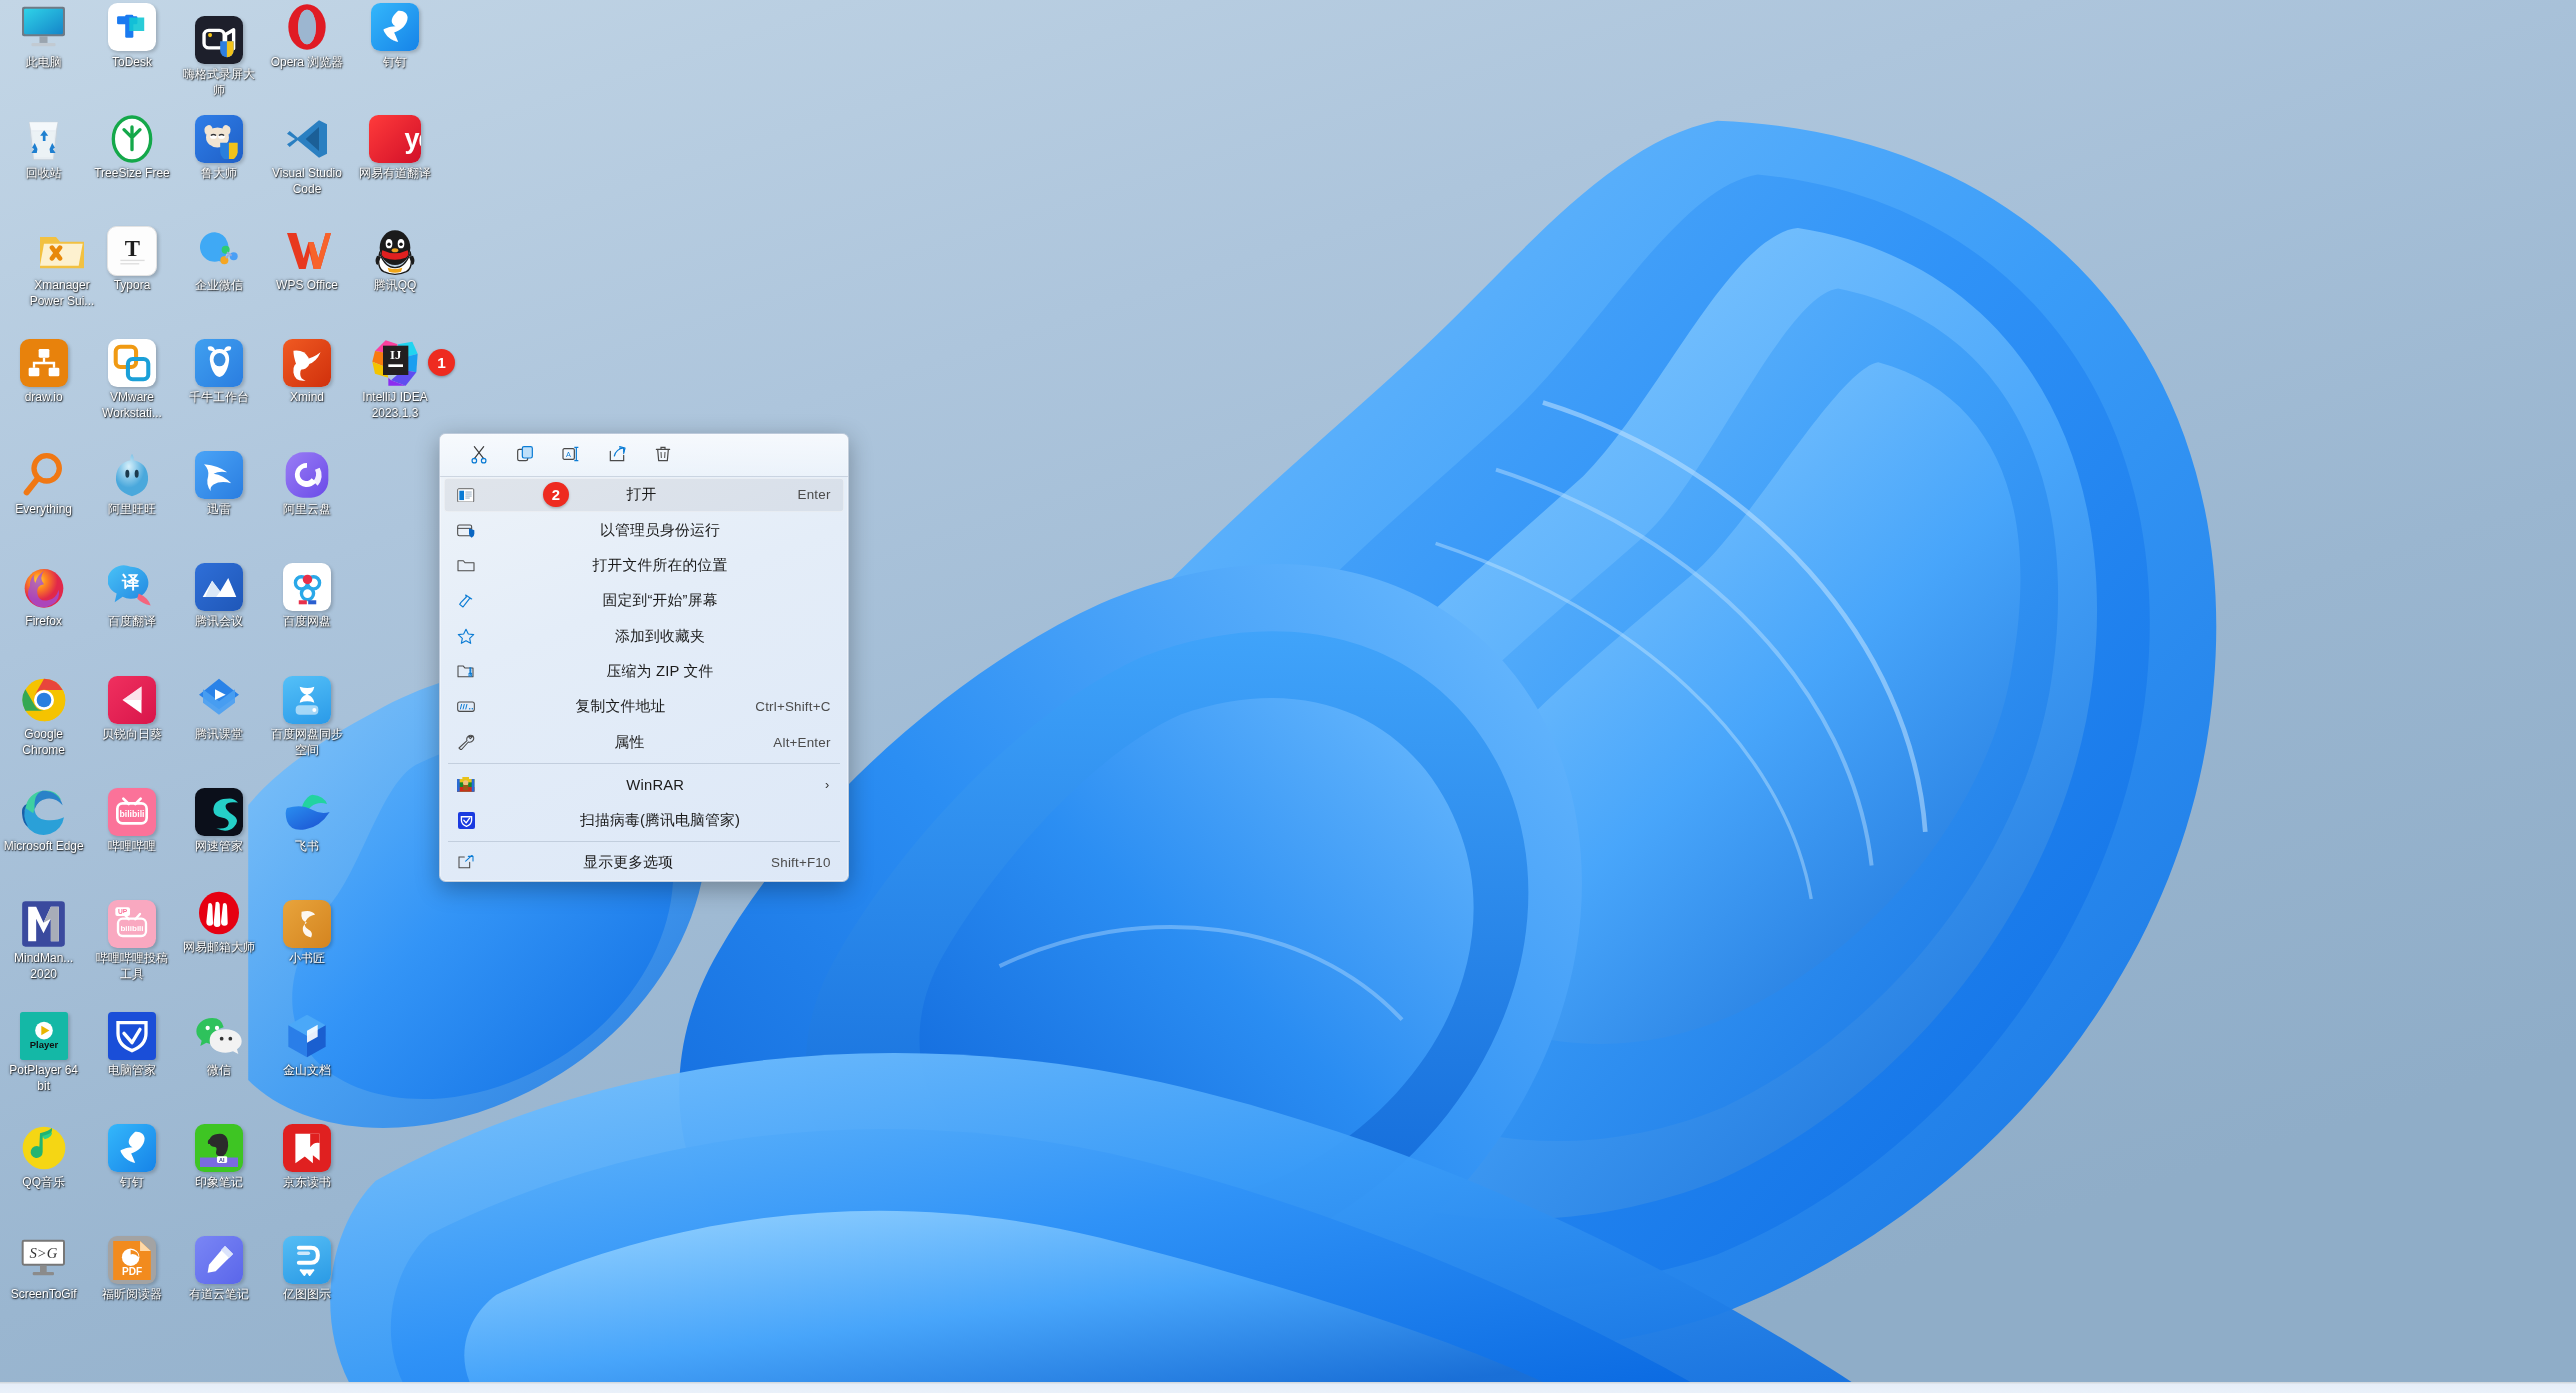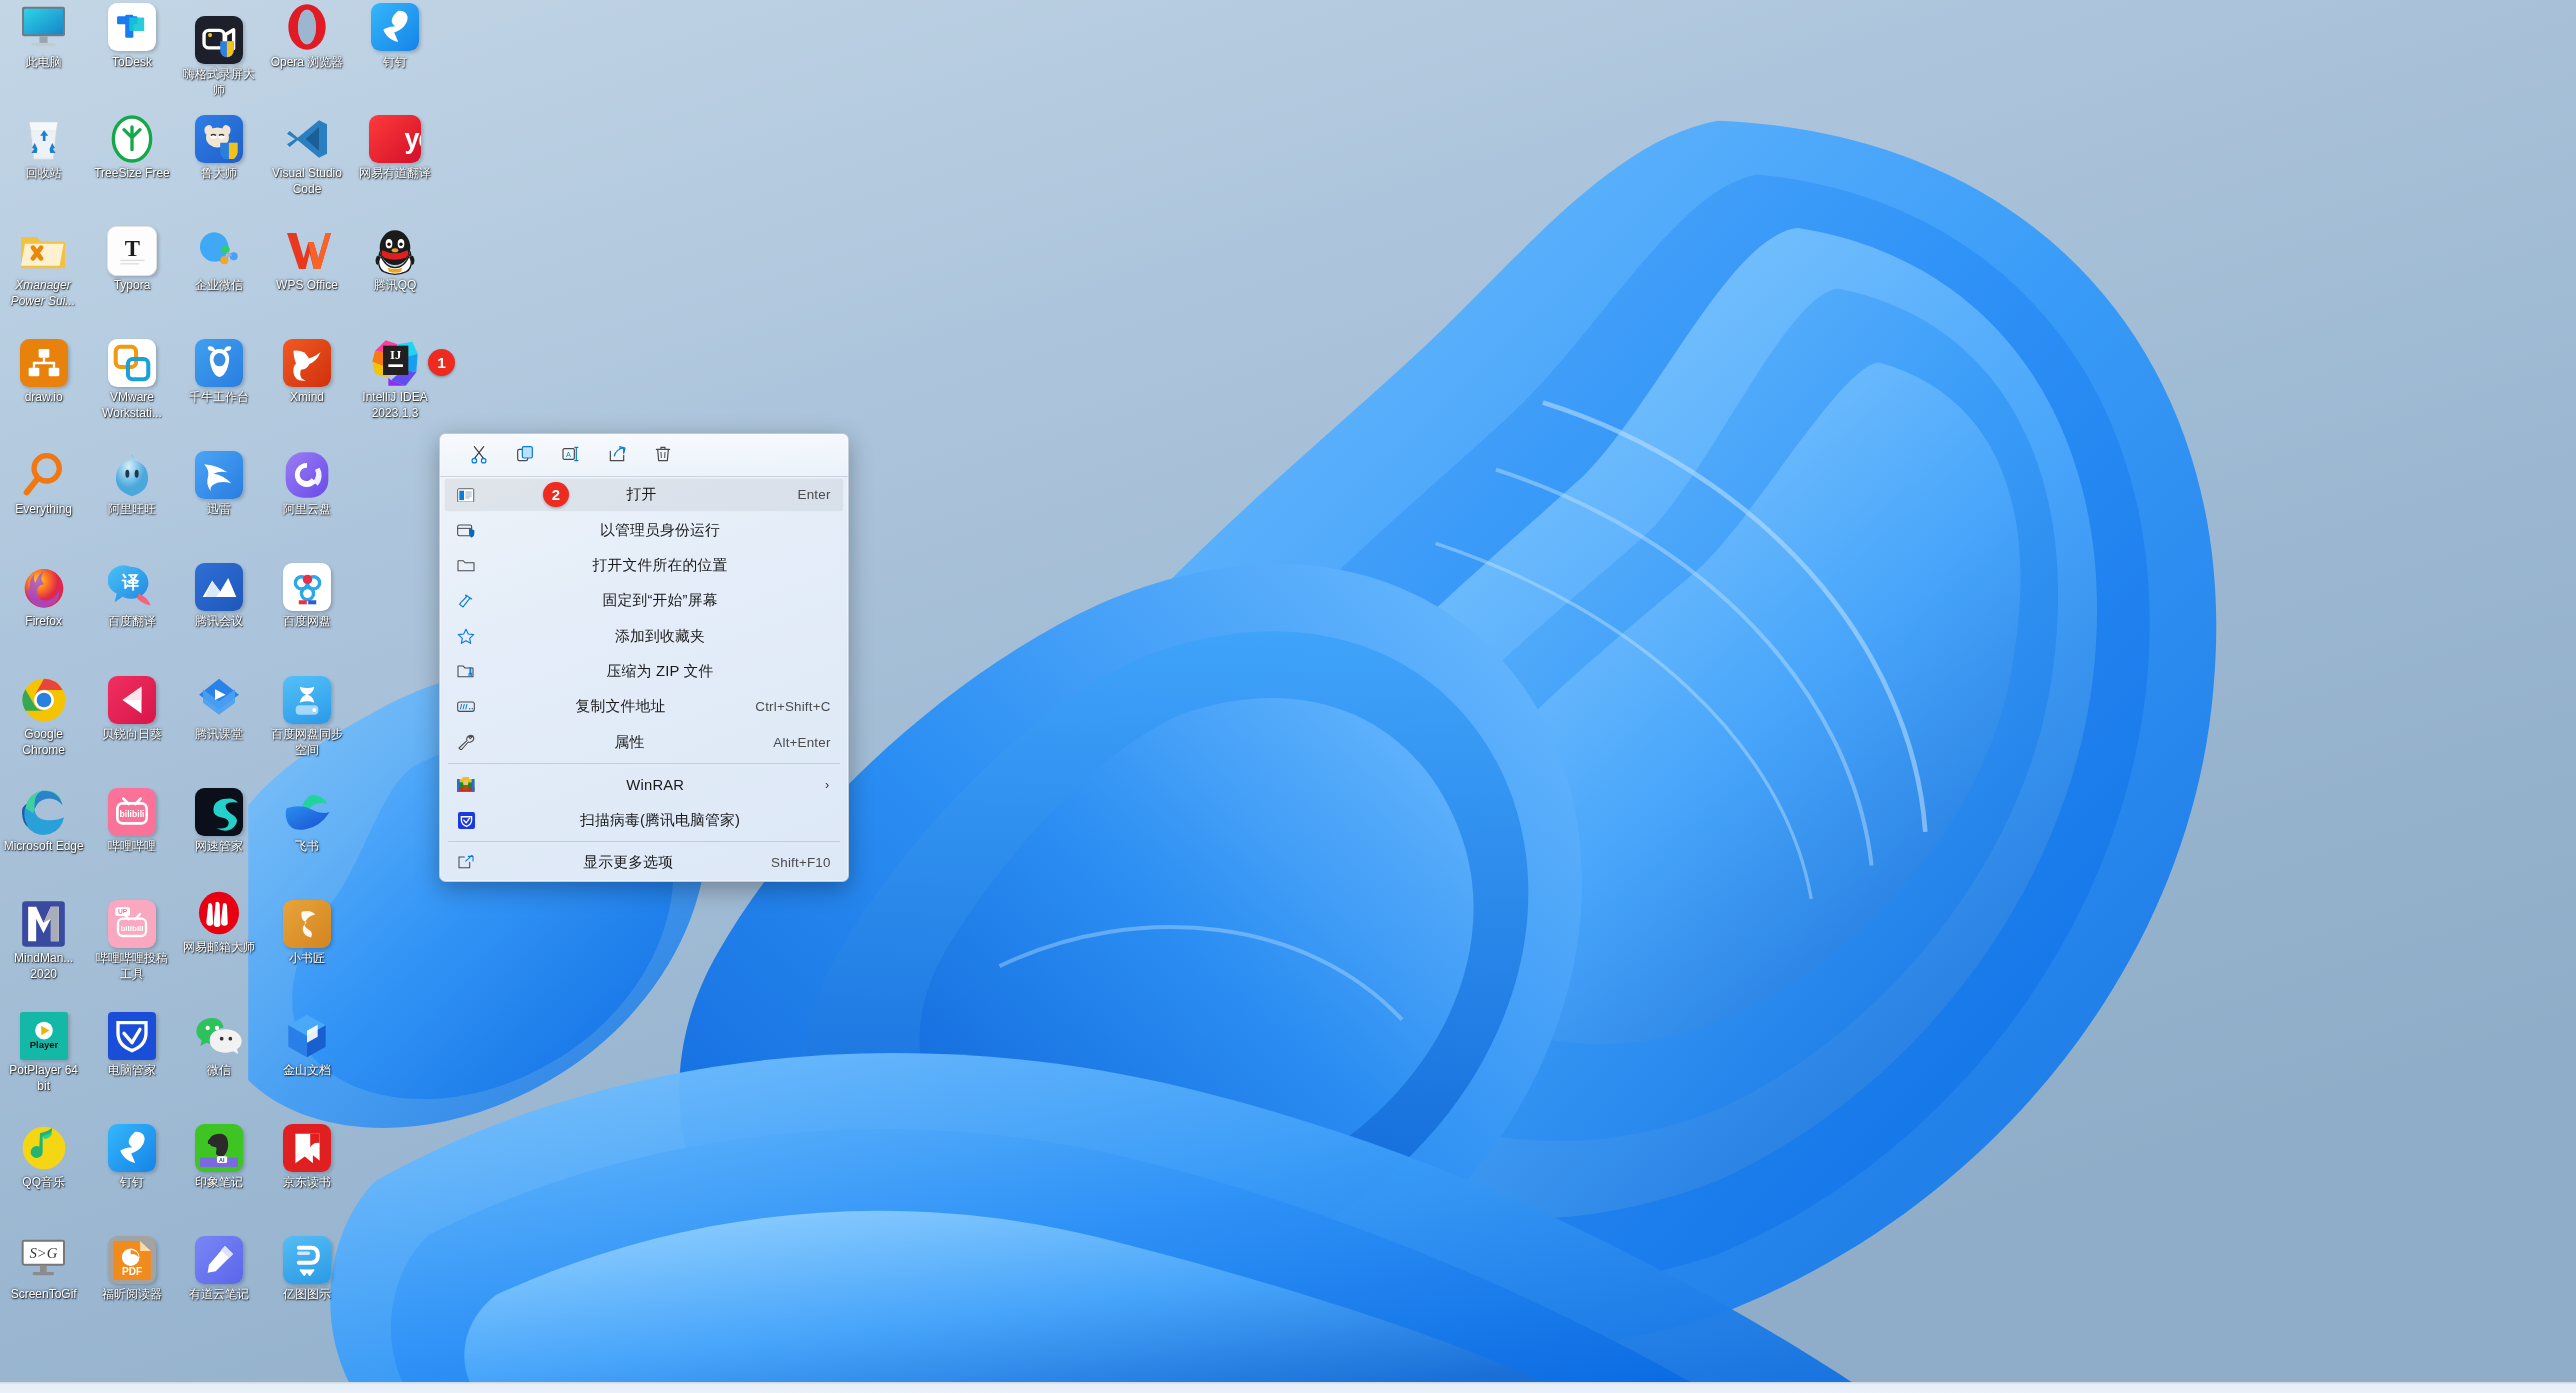--- a/index.html
+++ b/index.html
@@ -237,21 +237,21 @@
       <div class="lbl">Visual Studio Code</div>
     </div>
     <div class="dicon" style="left: 354px; top: 113px;">
       <div class="glyph">
         <div class="box" style="background:linear-gradient(135deg,#ff3b3b,#d10f28);padding-left:48px;">
           <span style="color:#fff;font-size:27px;font-weight:bold;font-family:'Liberation Sans',sans-serif;letter-spacing:-1.3px;">yd</span>
         </div>
       </div>
       <div class="lbl">网易有道翻译</div>
     </div>
-    <div class="dicon" style="left: 2px; top: 225px; font-style: italic;">
+    <div class="dicon" style="left: 21px; top: 225px;">
       <div class="glyph">
         <svg width="50" height="44" viewBox="0 0 74 66">
           <path d="M4 12 h24 l6 7 h36 v40 H4 Z" fill="#f2c141"></path>
           <path d="M10 22 h58 l-6 33 H4 Z" fill="#fdf1cf"></path>
           <path d="M22 28 L34 44 M34 28 L22 44" stroke="#e8890a" stroke-width="7" stroke-linecap="round"></path>
           <path d="M40 27 L54 45 M54 27 L40 45" stroke="#e8890a" stroke-width="0"></path>
           <path d="M26 26 L50 46" stroke="#e8890a" stroke-width="0"></path>
         </svg>
       </div>
       <div class="lbl">Xmanager Power Sui...</div>

